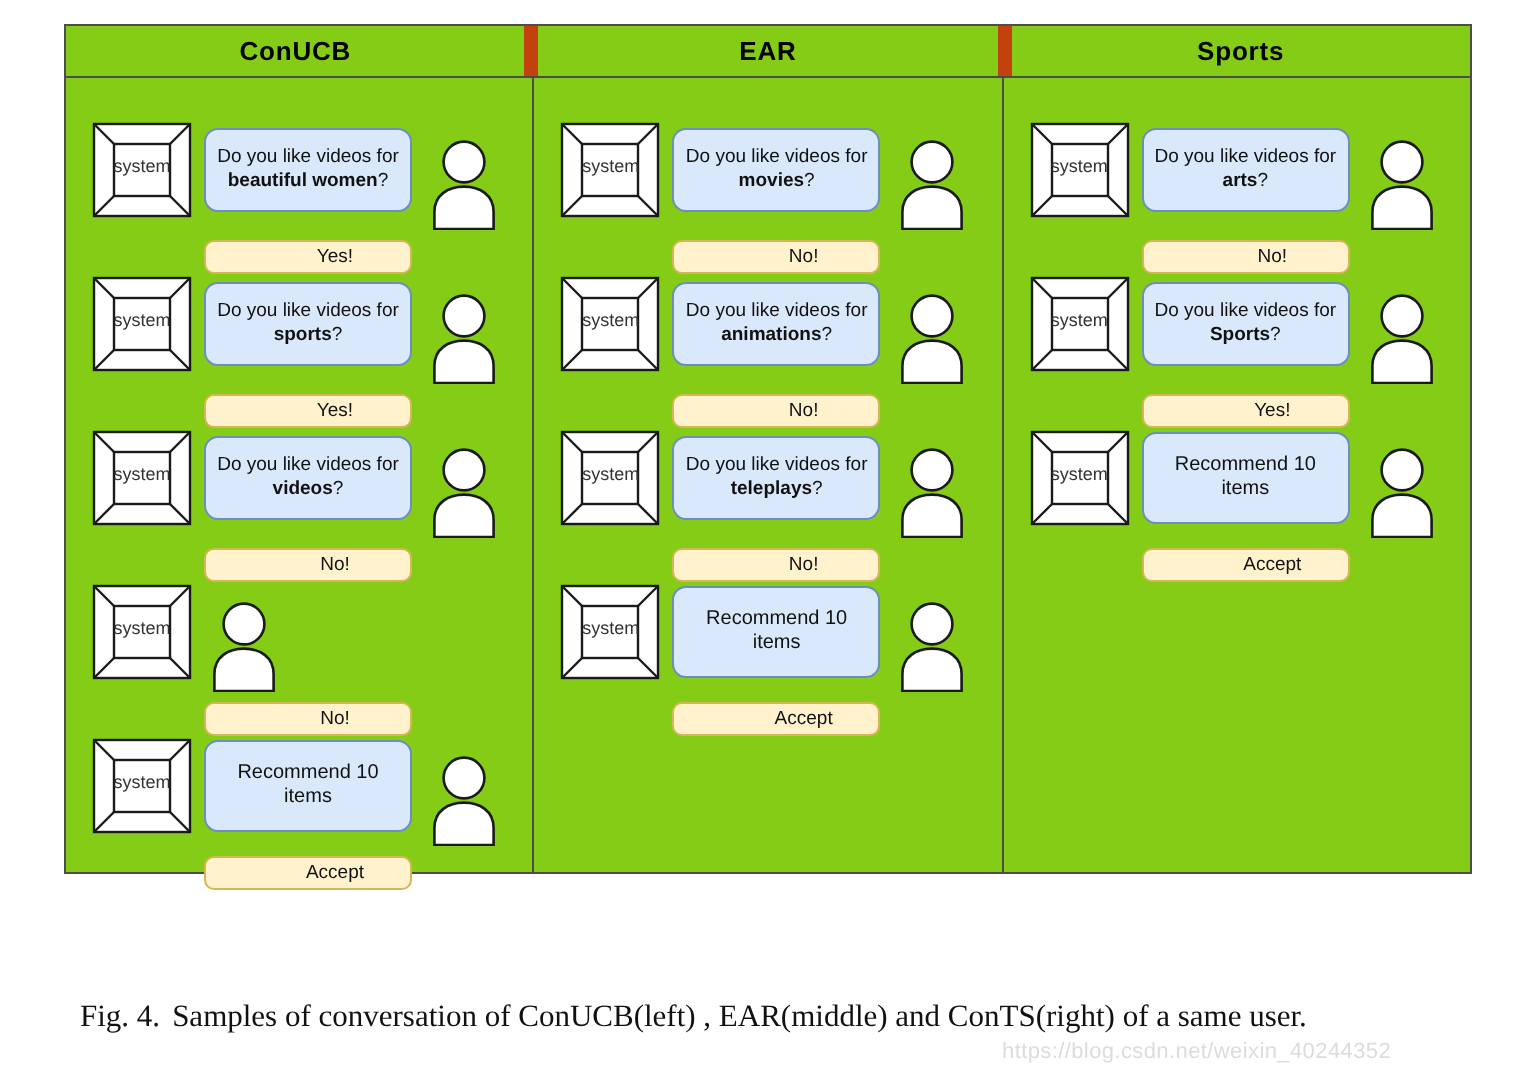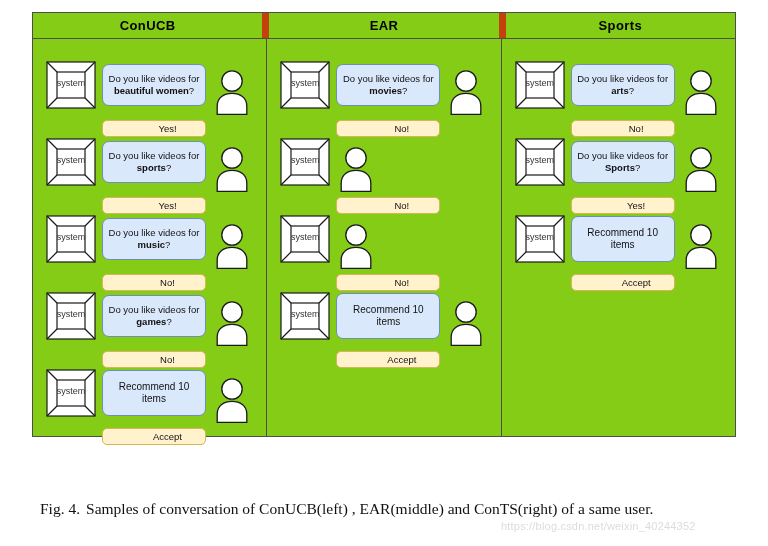--- a/index.html
+++ b/index.html
@@ -226,21 +226,21 @@
                 <rect x="1" y="1" width="48" height="46" fill="#fff" stroke="#1a1a1a" stroke-width="1.2"></rect>
                 <rect x="11" y="11" width="28" height="26" fill="#fff" stroke="#1a1a1a" stroke-width="1.2"></rect>
                 <line x1="1" y1="1" x2="11" y2="11" stroke="#1a1a1a" stroke-width="1.2"></line>
                 <line x1="49" y1="1" x2="39" y2="11" stroke="#1a1a1a" stroke-width="1.2"></line>
                 <line x1="1" y1="47" x2="11" y2="37" stroke="#1a1a1a" stroke-width="1.2"></line>
                 <line x1="49" y1="47" x2="39" y2="37" stroke="#1a1a1a" stroke-width="1.2"></line>
               </svg>
               <div class="sys-label">system</div>
             </div>
             <div class="bubble-q">
-              <span><span>Do you like videos for </span><b>music</b><span>?</span></span>
+              <span><span>Do you like videos for </span><b>videos</b><span>?</span></span>
             </div>
             <div class="person-icon">
               <svg width="36" height="46" viewBox="0 0 36 46">
                 <circle cx="18" cy="12" r="10.2" fill="#fff" stroke="#1a1a1a" stroke-width="1.3"></circle>
                 <path d="M3.2 45.5 L3.2 37 C3.2 28.4 10.1 24.3 18 24.3 C25.9 24.3 32.8 28.4 32.8 37 L32.8 45.5 Z" fill="#fff" stroke="#1a1a1a" stroke-width="1.3"></path>
               </svg>
             </div>
           </div>
           <div class="bubble-a">
             <span>No!</span>
@@ -251,23 +251,20 @@
             <div class="system-icon">
               <svg width="50" height="48" viewBox="0 0 50 48">
                 <rect x="1" y="1" width="48" height="46" fill="#fff" stroke="#1a1a1a" stroke-width="1.2"></rect>
                 <rect x="11" y="11" width="28" height="26" fill="#fff" stroke="#1a1a1a" stroke-width="1.2"></rect>
                 <line x1="1" y1="1" x2="11" y2="11" stroke="#1a1a1a" stroke-width="1.2"></line>
                 <line x1="49" y1="1" x2="39" y2="11" stroke="#1a1a1a" stroke-width="1.2"></line>
                 <line x1="1" y1="47" x2="11" y2="37" stroke="#1a1a1a" stroke-width="1.2"></line>
                 <line x1="49" y1="47" x2="39" y2="37" stroke="#1a1a1a" stroke-width="1.2"></line>
               </svg>
               <div class="sys-label">system</div>
-            </div>
-            <div class="bubble-q">
-              <span><span>Do you like videos for </span><b>games</b><span>?</span></span>
             </div>
             <div class="person-icon">
               <svg width="36" height="46" viewBox="0 0 36 46">
                 <circle cx="18" cy="12" r="10.2" fill="#fff" stroke="#1a1a1a" stroke-width="1.3"></circle>
                 <path d="M3.2 45.5 L3.2 37 C3.2 28.4 10.1 24.3 18 24.3 C25.9 24.3 32.8 28.4 32.8 37 L32.8 45.5 Z" fill="#fff" stroke="#1a1a1a" stroke-width="1.3"></path>
               </svg>
             </div>
           </div>
           <div class="bubble-a">
             <span>No!</span>
@@ -335,20 +332,23 @@
               <svg width="50" height="48" viewBox="0 0 50 48">
                 <rect x="1" y="1" width="48" height="46" fill="#fff" stroke="#1a1a1a" stroke-width="1.2"></rect>
                 <rect x="11" y="11" width="28" height="26" fill="#fff" stroke="#1a1a1a" stroke-width="1.2"></rect>
                 <line x1="1" y1="1" x2="11" y2="11" stroke="#1a1a1a" stroke-width="1.2"></line>
                 <line x1="49" y1="1" x2="39" y2="11" stroke="#1a1a1a" stroke-width="1.2"></line>
                 <line x1="1" y1="47" x2="11" y2="37" stroke="#1a1a1a" stroke-width="1.2"></line>
                 <line x1="49" y1="47" x2="39" y2="37" stroke="#1a1a1a" stroke-width="1.2"></line>
               </svg>
               <div class="sys-label">system</div>
             </div>
+            <div class="bubble-q">
+              <span><span>Do you like videos for </span><b>animations</b><span>?</span></span>
+            </div>
             <div class="person-icon">
               <svg width="36" height="46" viewBox="0 0 36 46">
                 <circle cx="18" cy="12" r="10.2" fill="#fff" stroke="#1a1a1a" stroke-width="1.3"></circle>
                 <path d="M3.2 45.5 L3.2 37 C3.2 28.4 10.1 24.3 18 24.3 C25.9 24.3 32.8 28.4 32.8 37 L32.8 45.5 Z" fill="#fff" stroke="#1a1a1a" stroke-width="1.3"></path>
               </svg>
             </div>
           </div>
           <div class="bubble-a">
             <span>No!</span>
           </div>
@@ -358,20 +358,23 @@
             <div class="system-icon">
               <svg width="50" height="48" viewBox="0 0 50 48">
                 <rect x="1" y="1" width="48" height="46" fill="#fff" stroke="#1a1a1a" stroke-width="1.2"></rect>
                 <rect x="11" y="11" width="28" height="26" fill="#fff" stroke="#1a1a1a" stroke-width="1.2"></rect>
                 <line x1="1" y1="1" x2="11" y2="11" stroke="#1a1a1a" stroke-width="1.2"></line>
                 <line x1="49" y1="1" x2="39" y2="11" stroke="#1a1a1a" stroke-width="1.2"></line>
                 <line x1="1" y1="47" x2="11" y2="37" stroke="#1a1a1a" stroke-width="1.2"></line>
                 <line x1="49" y1="47" x2="39" y2="37" stroke="#1a1a1a" stroke-width="1.2"></line>
               </svg>
               <div class="sys-label">system</div>
+            </div>
+            <div class="bubble-q">
+              <span><span>Do you like videos for </span><b>teleplays</b><span>?</span></span>
             </div>
             <div class="person-icon">
               <svg width="36" height="46" viewBox="0 0 36 46">
                 <circle cx="18" cy="12" r="10.2" fill="#fff" stroke="#1a1a1a" stroke-width="1.3"></circle>
                 <path d="M3.2 45.5 L3.2 37 C3.2 28.4 10.1 24.3 18 24.3 C25.9 24.3 32.8 28.4 32.8 37 L32.8 45.5 Z" fill="#fff" stroke="#1a1a1a" stroke-width="1.3"></path>
               </svg>
             </div>
           </div>
           <div class="bubble-a">
             <span>No!</span>

